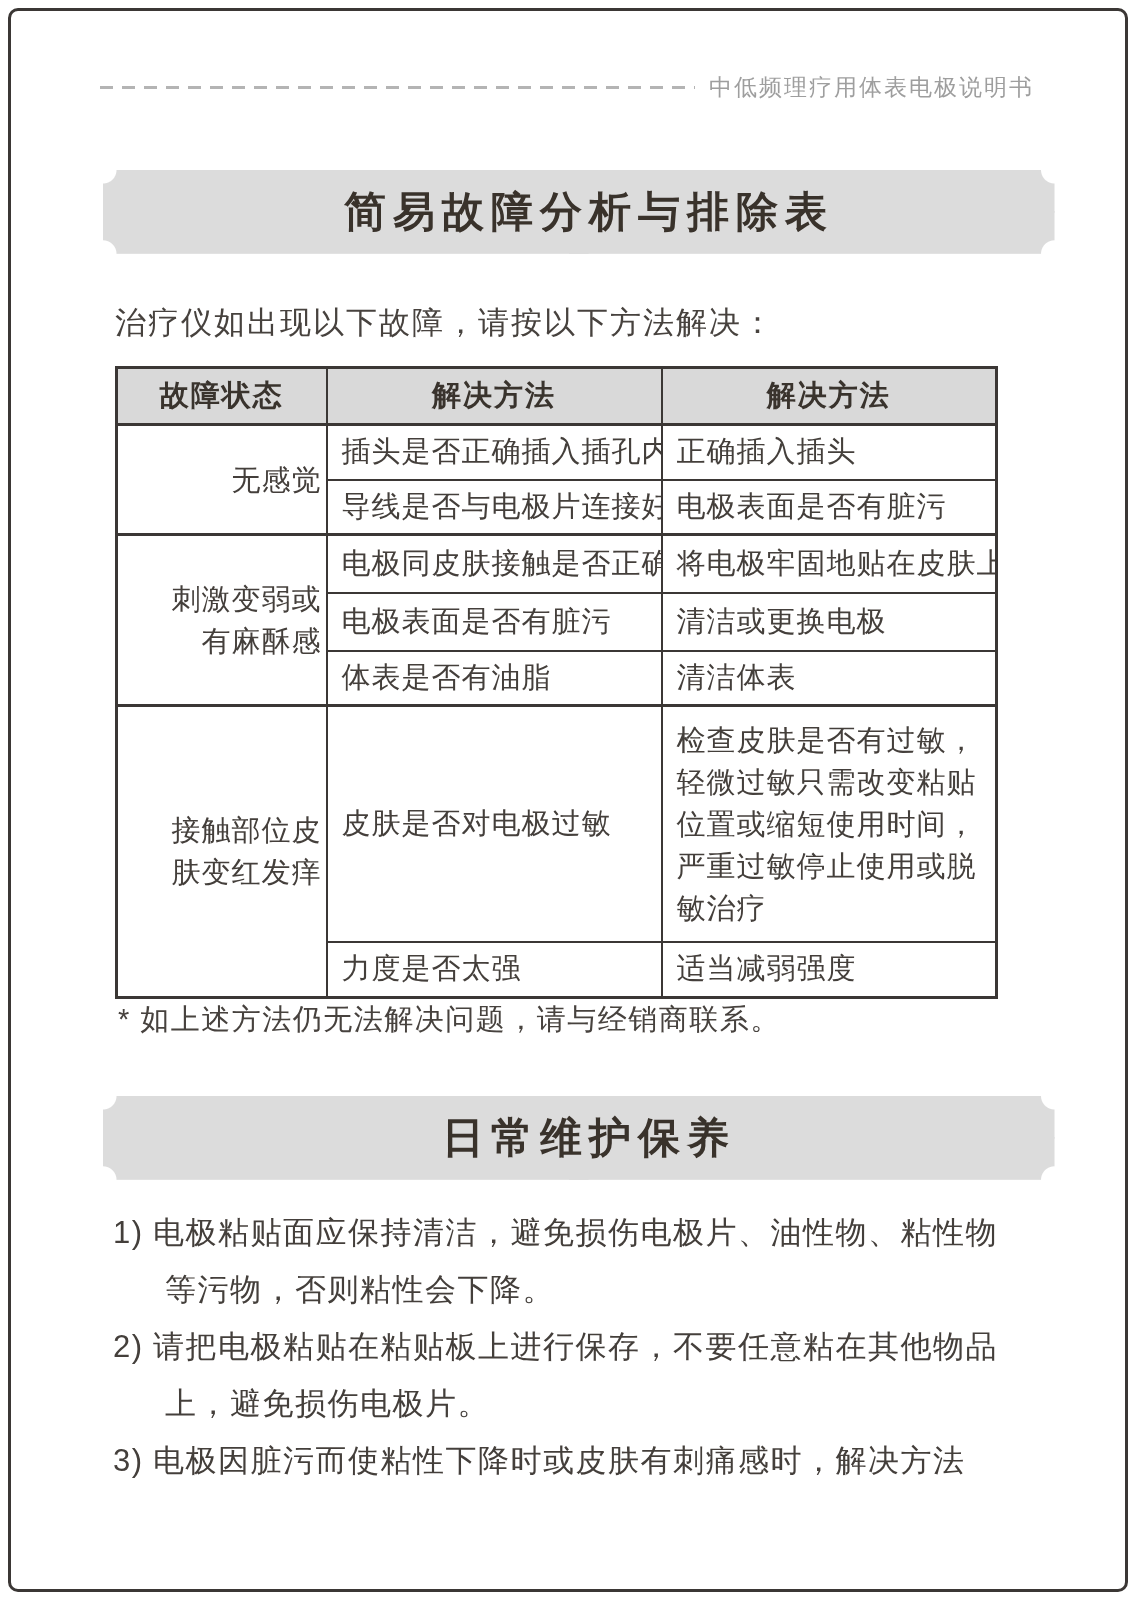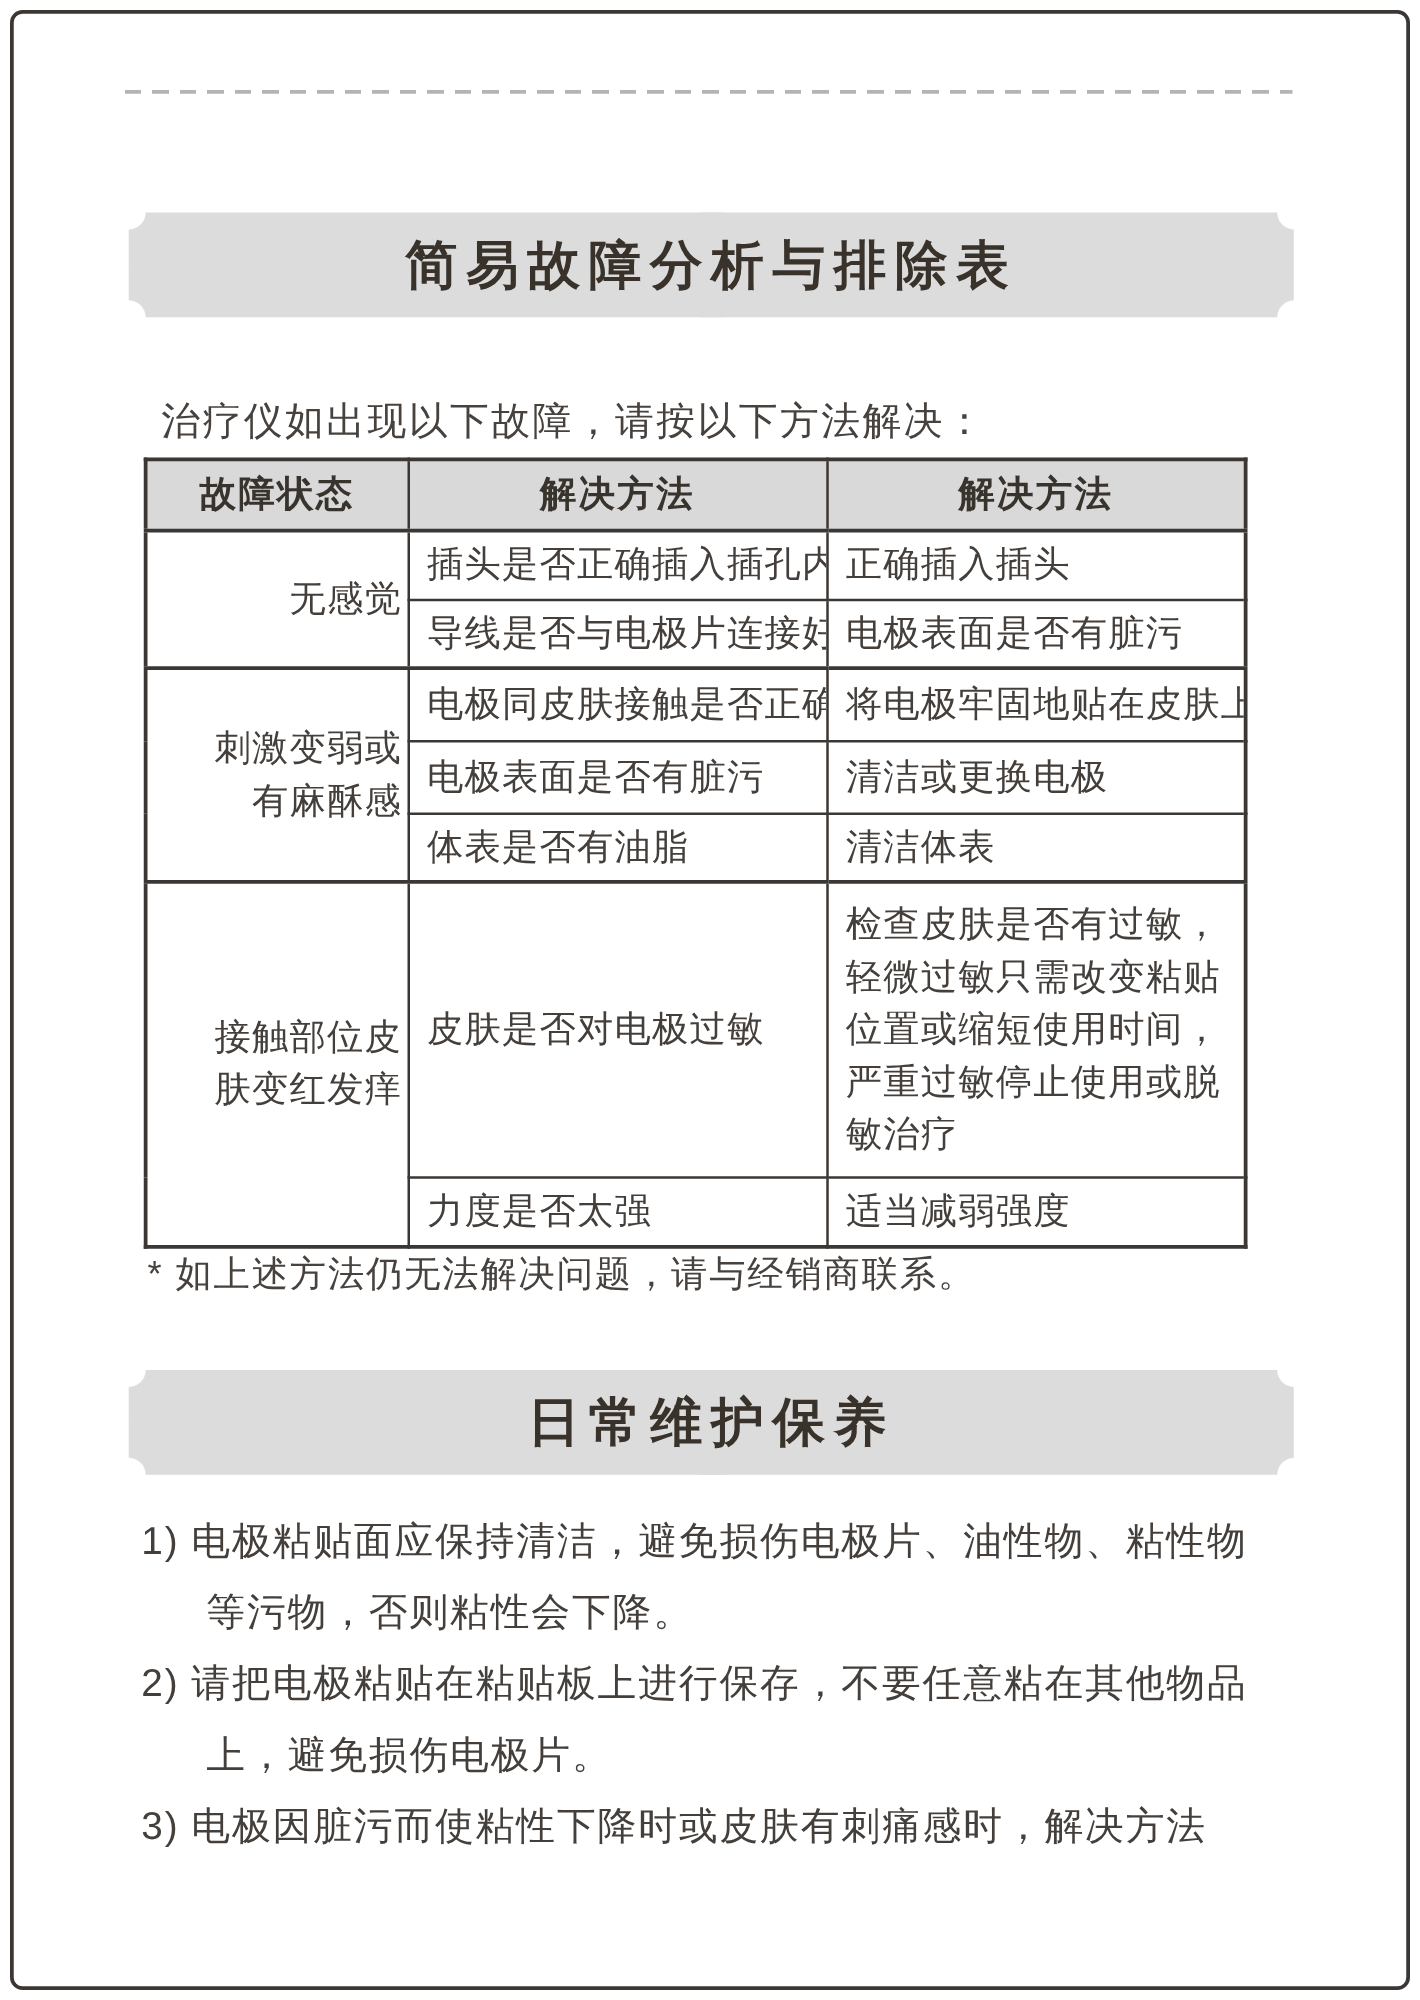--- a/index.html
+++ b/index.html
@@ -31,31 +31,31 @@
   }
   
   .banner{
     position:absolute;left:103px;width:932px;height:84px;
     --bg:#dcdcdc;
     background:
       radial-gradient(circle at 0 0,       transparent 13px, var(--bg) 14px) top left    / 51% 51% no-repeat,
       radial-gradient(circle at 100% 0,    transparent 13px, var(--bg) 14px) top right   / 51% 51% no-repeat,
       radial-gradient(circle at 0 100%,    transparent 13px, var(--bg) 14px) bottom left / 51% 51% no-repeat,
       radial-gradient(circle at 100% 100%, transparent 13px, var(--bg) 14px) bottom right/ 51% 51% no-repeat;
-    display:flex;align-items:center;justify-content:center;
+    display:flex;align-items:center;justify-content:center;padding-left:20px;
   }
   .banner-title{
     font-size:42px;font-weight:800;letter-spacing:7px;color:#39322b;margin:0;
   }
   .banner-1{top:170px;}
   .banner-2{top:1096px;}
   
   .intro{
     position:absolute;top:300px;left:113px;
-    font-size:31px;letter-spacing:2px;color:#47423e;margin:16px;
+    font-size:31px;letter-spacing:2px;color:#47423e;margin:2px;
   }
   
   .fault-table{
     position:absolute;top:366px;left:115px;
     border-collapse:collapse;table-layout:fixed;width:880px;
     border:3px solid #3b3735;
   }
   .fault-table col.c1{width:210px;}
   .fault-table col.c2{width:335px;}
   .fault-table col.c3{width:335px;}
@@ -96,20 +96,21 @@
   .m-item{padding-left:52px;text-indent:-52px;margin:0;}
   .m-item .marker{display:inline-block;width:40px;text-indent:0;}
 </style>
 </head>
 <body>
 
 <div class="page-frame"></div>
 
 <header class="page-header">
   <div class="dashes"></div>
+  <div class="doc-title">中低频理疗用体表电极说明书</div>
 </header>
 
 <section class="banner banner-1">
   <h1 class="banner-title">简易故障分析与排除表</h1>
 </section>
 
 <p class="intro">治疗仪如出现以下故障，请按以下方法解决：</p>
 
 <table class="fault-table">
   <colgroup>

